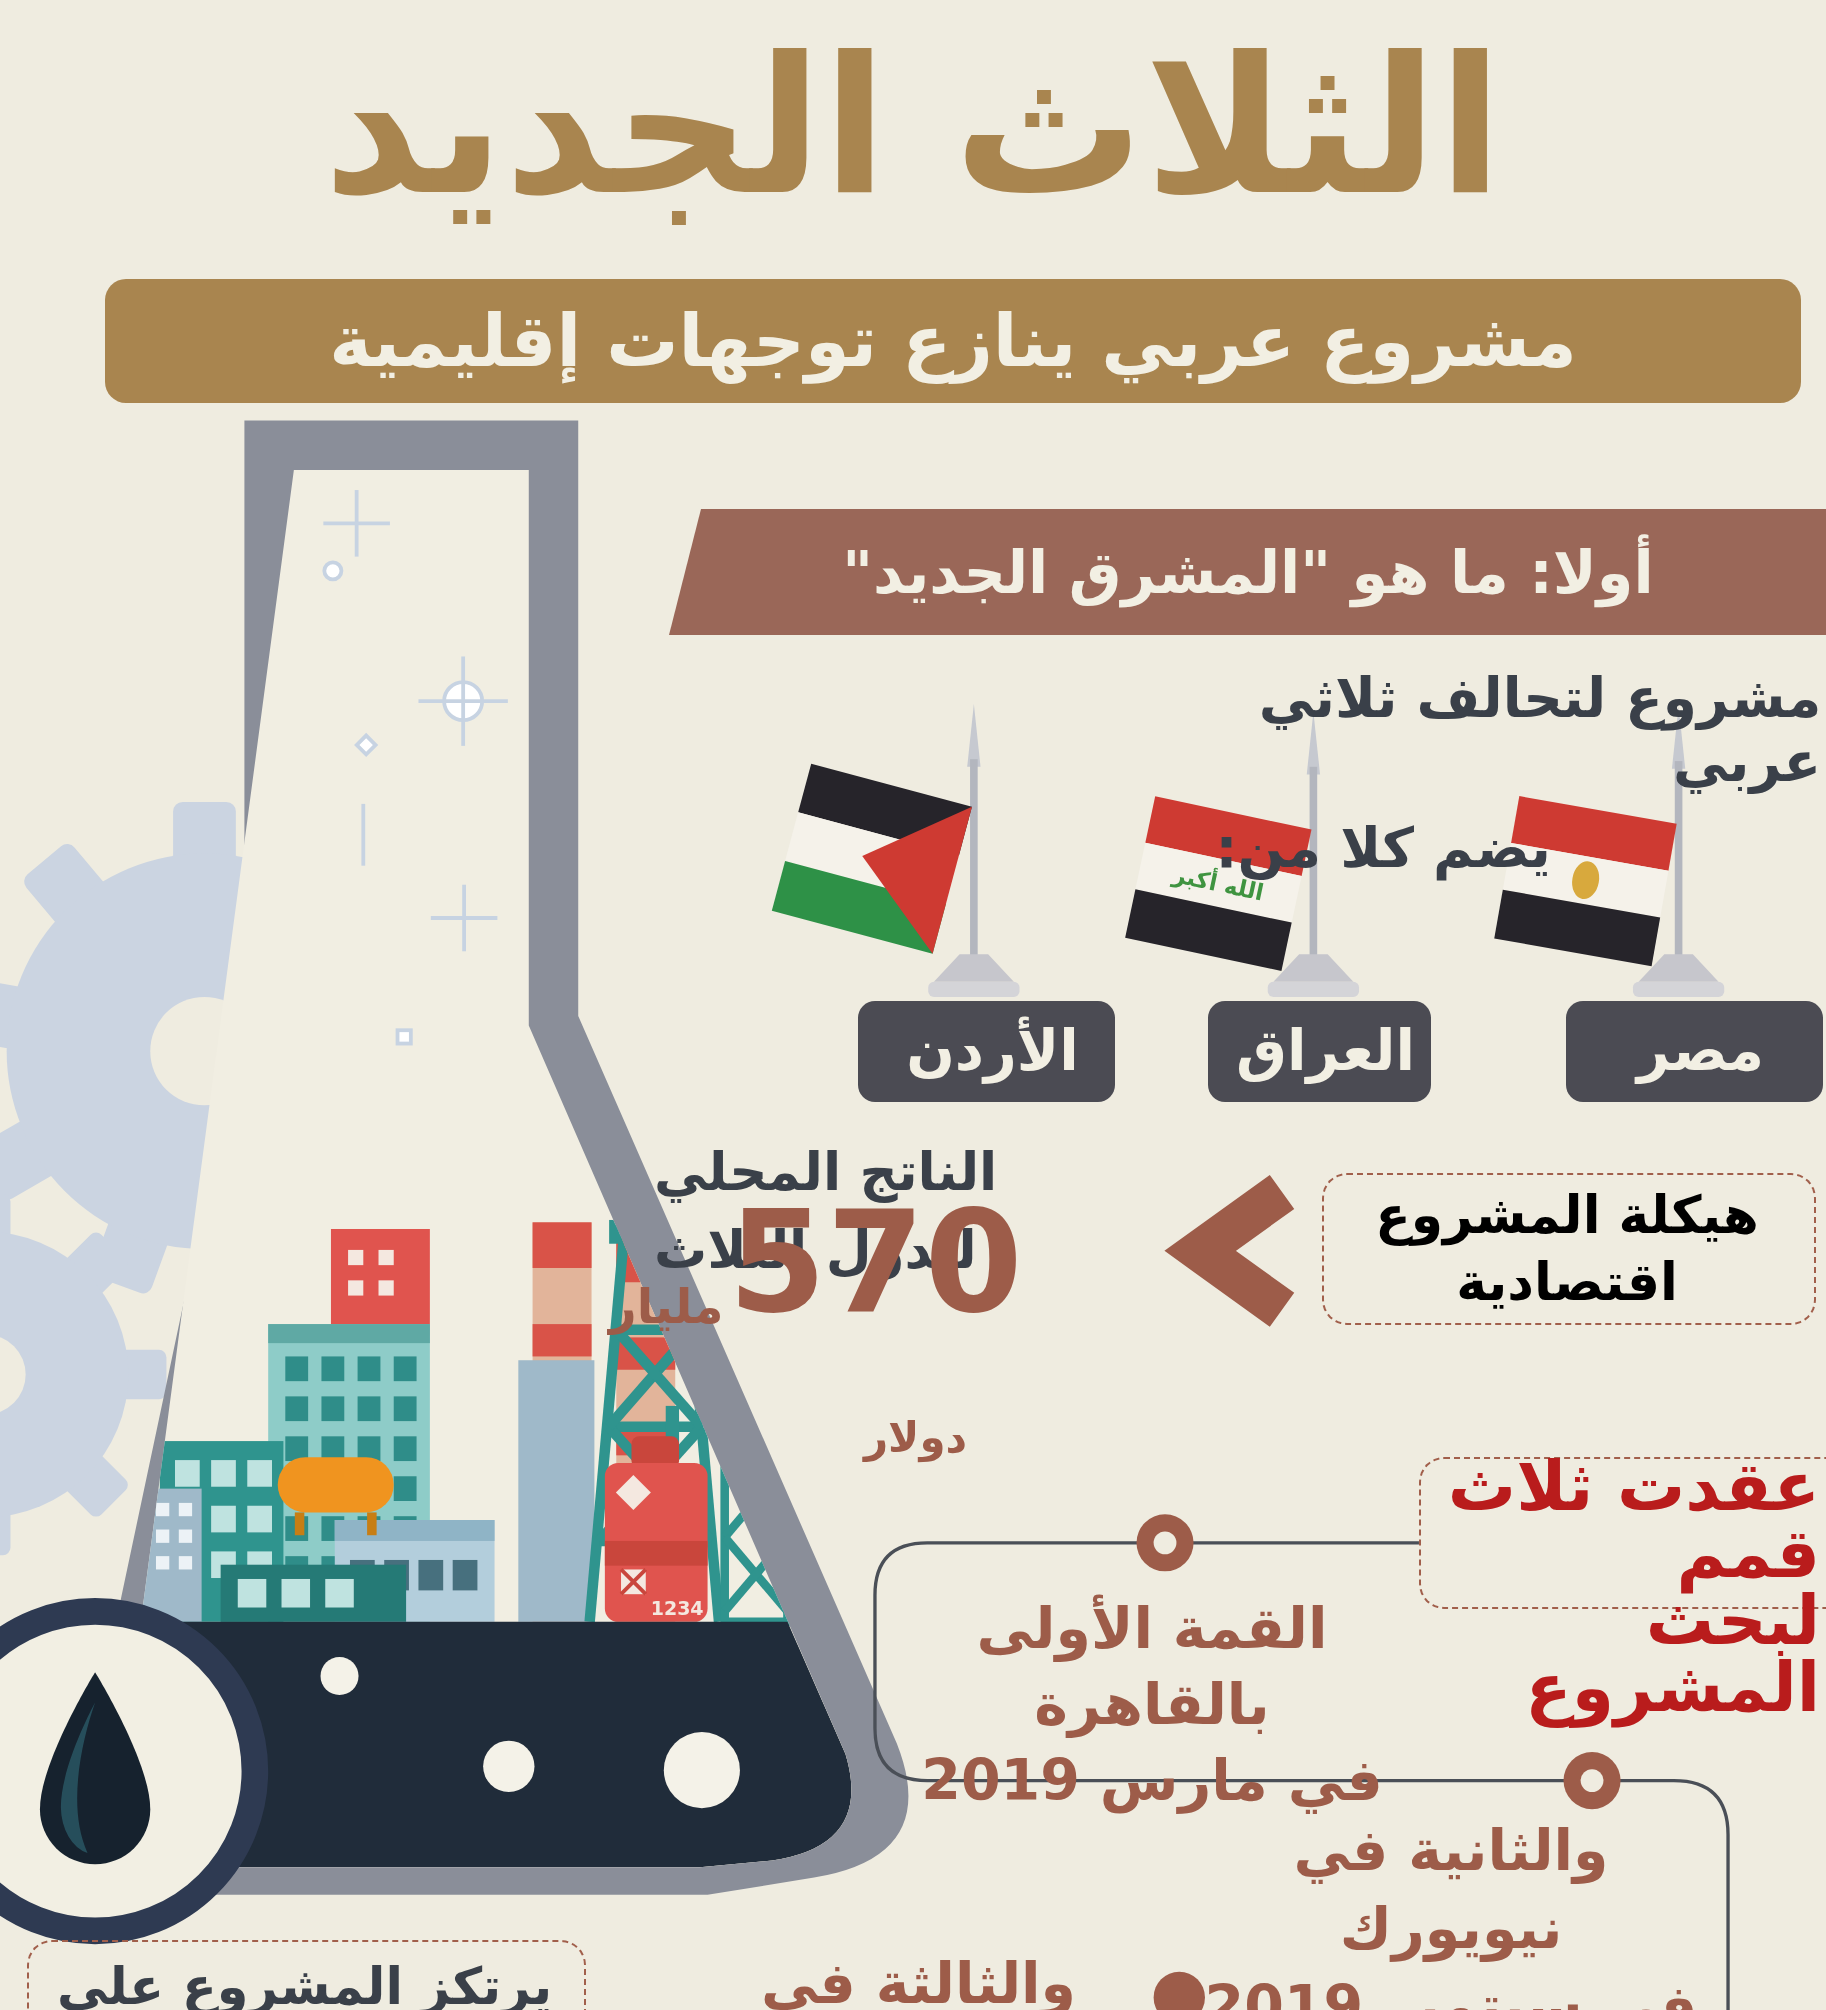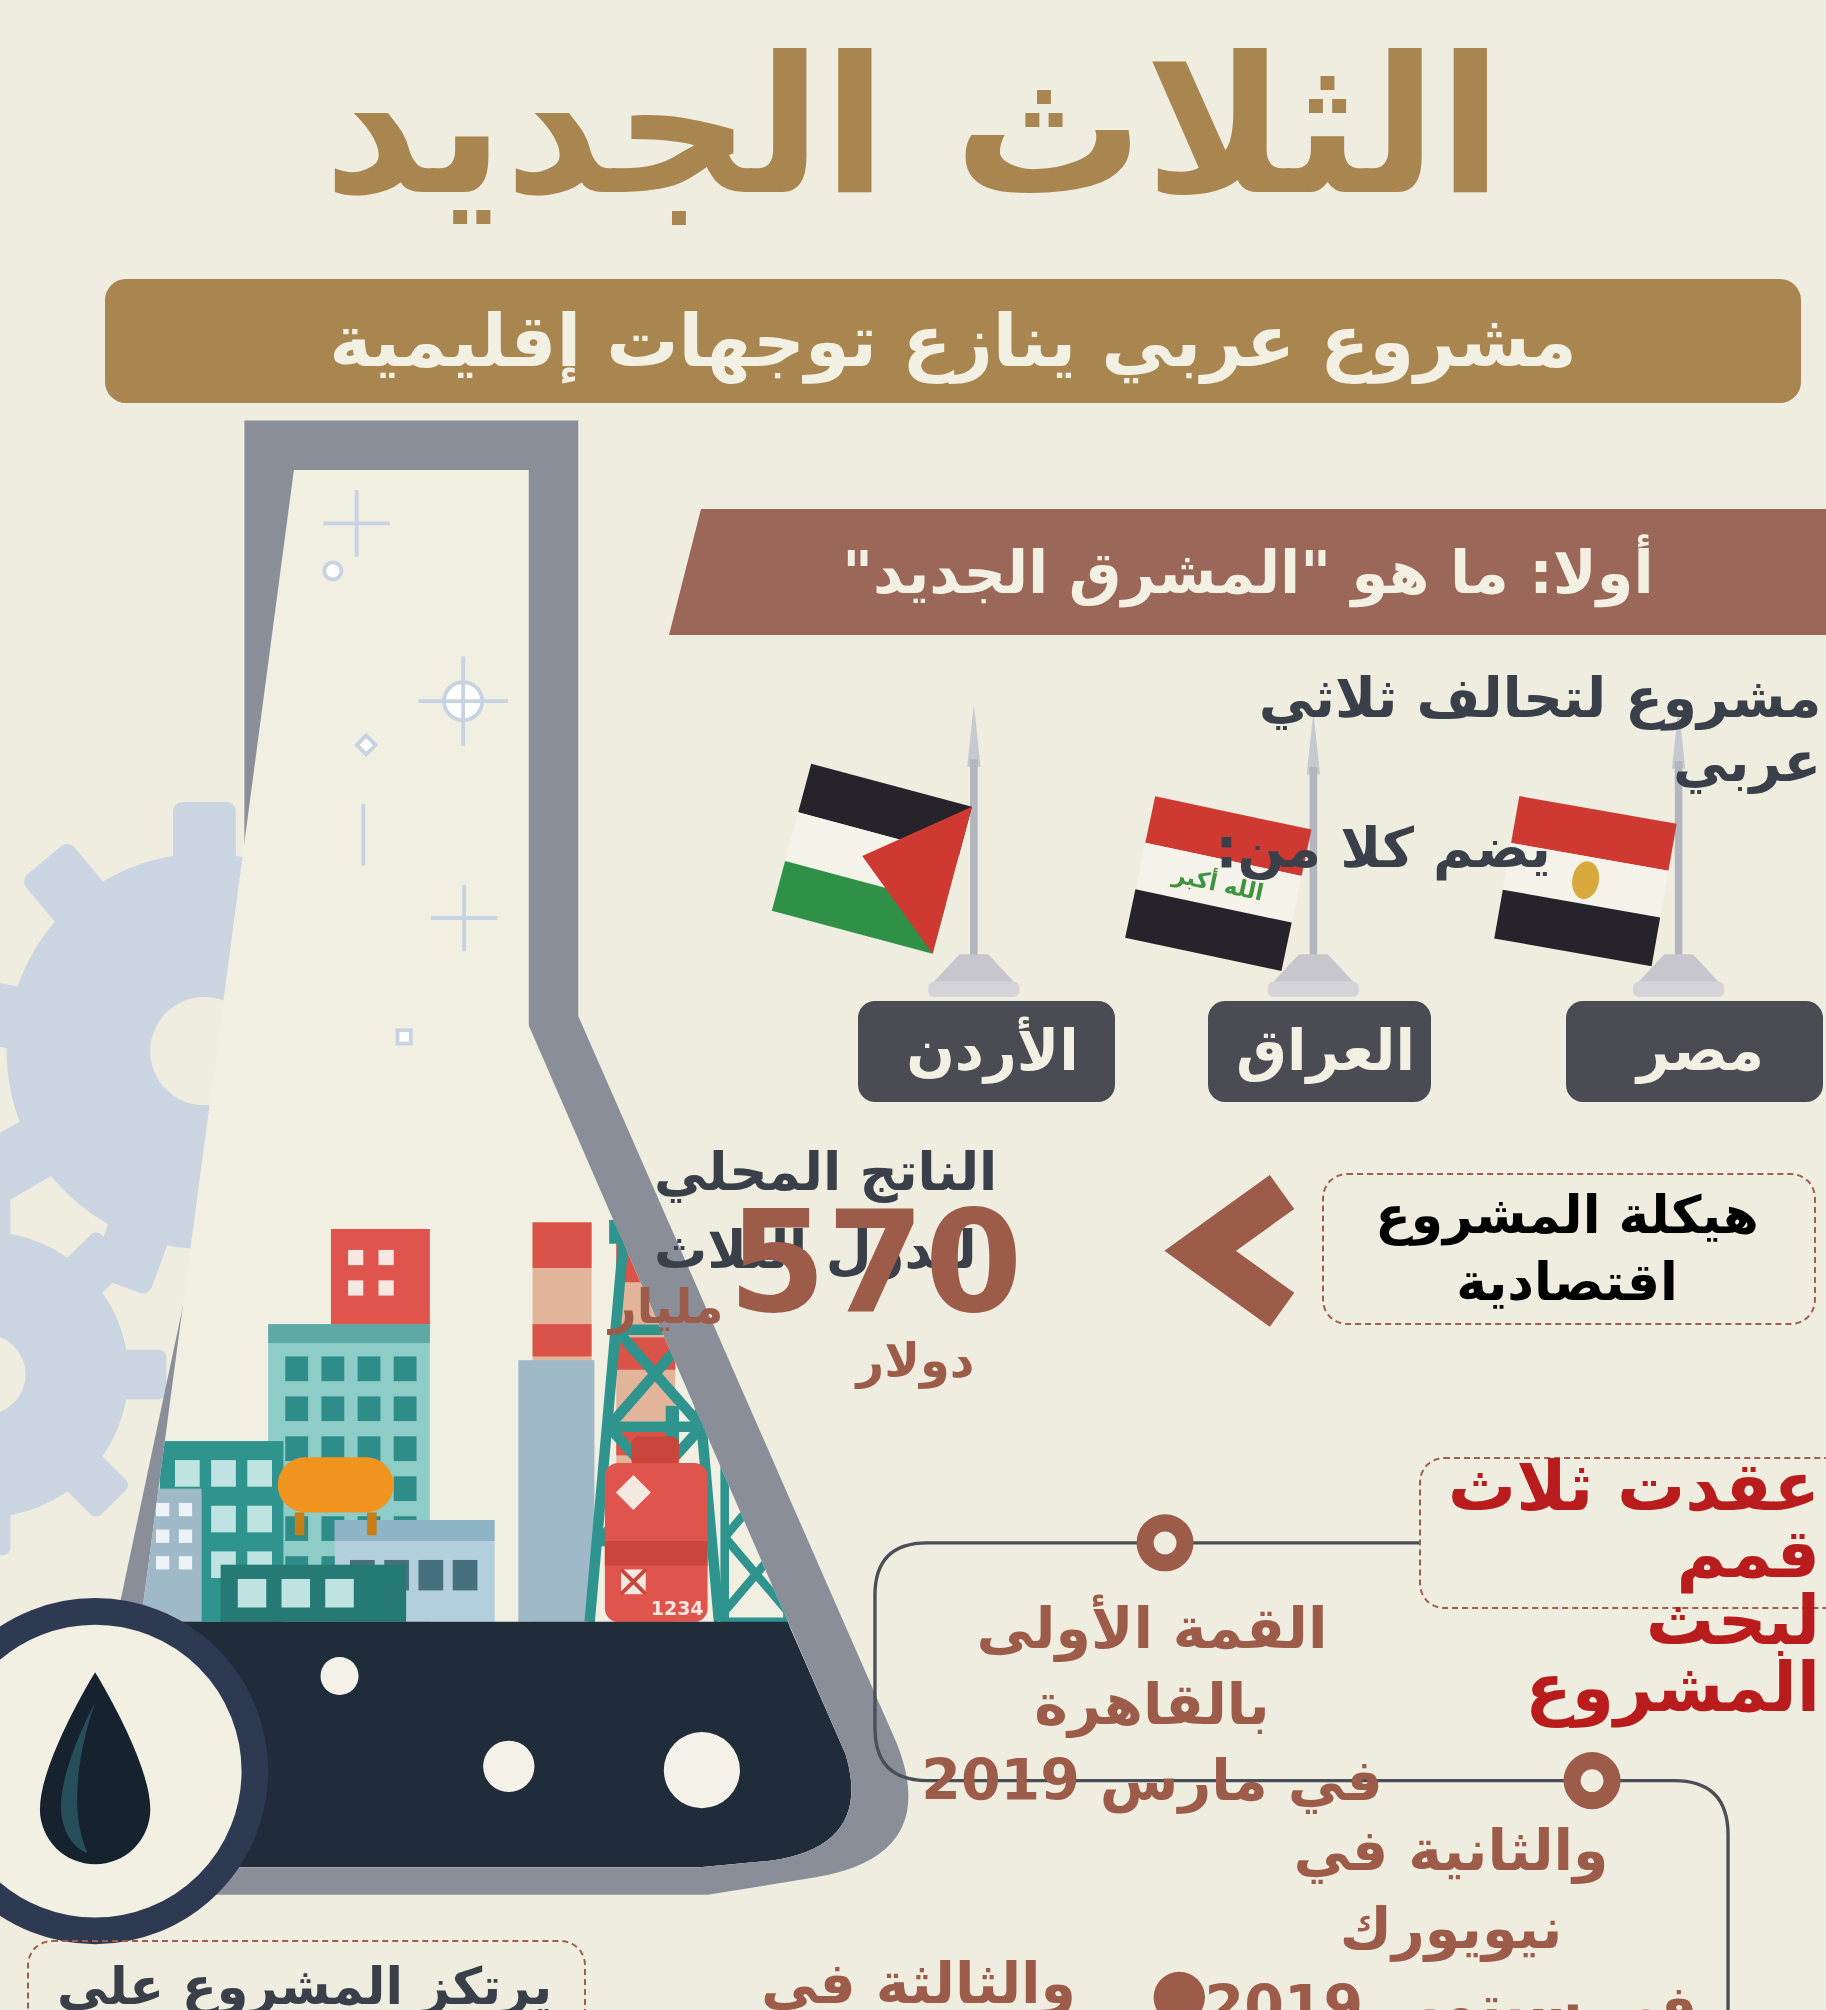--- a/index.html
+++ b/index.html
@@ -44,21 +44,21 @@
   }
   .lbl-egypt{left:1566px;width:245px;}
   .lbl-iraq{left:1208px;width:211px;}
   .lbl-jordan{left:858px;width:245px;}
 
   .gdp1{left:654px;top:1141px;width:518px;text-align:left;font-size:53px;font-weight:bold;color:#3A4049;}
   .gdp2{left:654px;top:1219px;width:518px;text-align:left;font-size:53px;font-weight:bold;color:#3A4049;}
   .gdp-row{left:609px;top:1191px;width:566px;direction:rtl;text-align:left;color:#9D5C49;}
   .gdp-row .val{font-size:141px;font-weight:bold;line-height:143px;vertical-align:bottom;}
   .gdp-row .unit{font-size:48px;font-weight:bold;vertical-align:-7.6px;}
-  .gdp-cur{left:768px;top:1332px;width:295px;text-align:center;font-size:48px;font-weight:bold;color:#9D5C49;}
+  .gdp-cur{left:768px;top:1413px;width:295px;text-align:center;font-size:42px;font-weight:bold;color:#9D5C49;}
 
   .dash-box{border:2.9px dashed #A15F4B;border-radius:25px;background:transparent;}
   .box-econ{left:1322px;top:1173px;width:490px;height:148px;}
   .box-econ-text{left:1322px;top:1182px;width:490px;text-align:center;
     font-size:52px;font-weight:bold;color:#000000;line-height:67px;}
   .box-summits{left:1419px;top:1457px;width:495px;height:148px;}
   .box-summits-text{left:1419px;top:1453px;width:401px;text-align:left;
     font-size:68px;font-weight:bold;color:#b91c1c;line-height:67px;text-align:right;padding-right:0;direction:rtl;}
   .box-summits-text div{text-align:right;}
   .box-footer{left:27px;top:1940px;width:555px;height:143px;}

